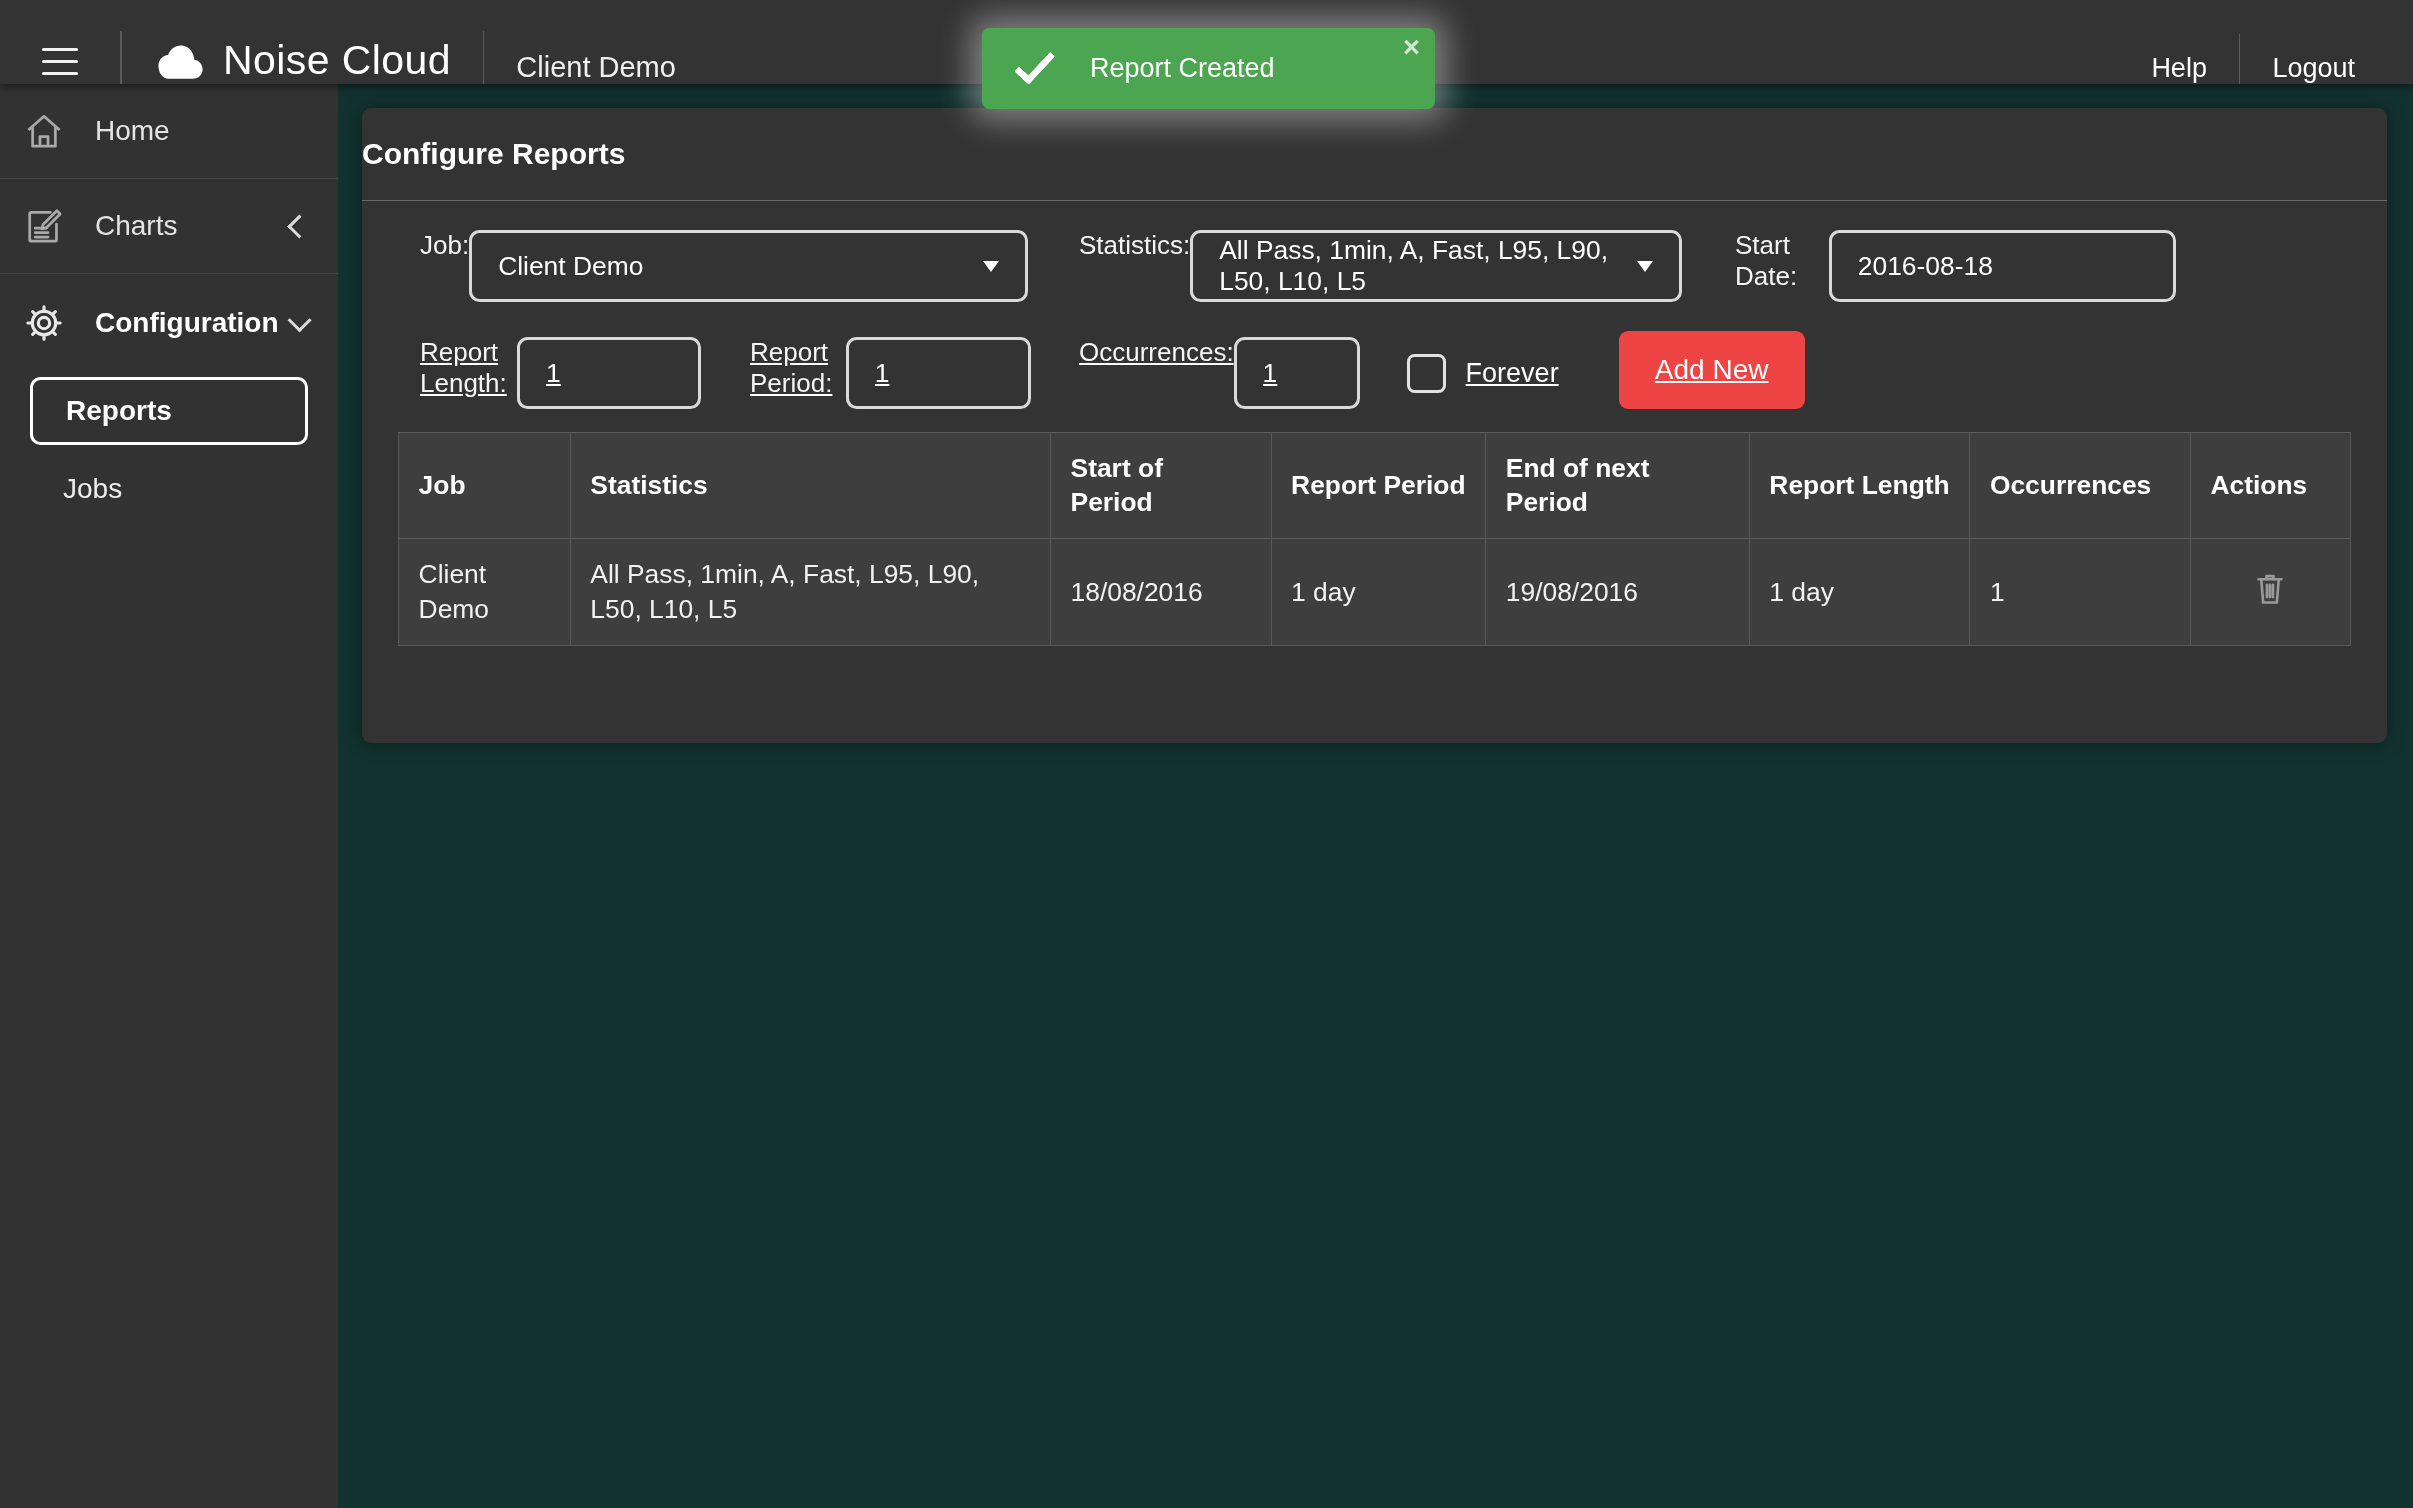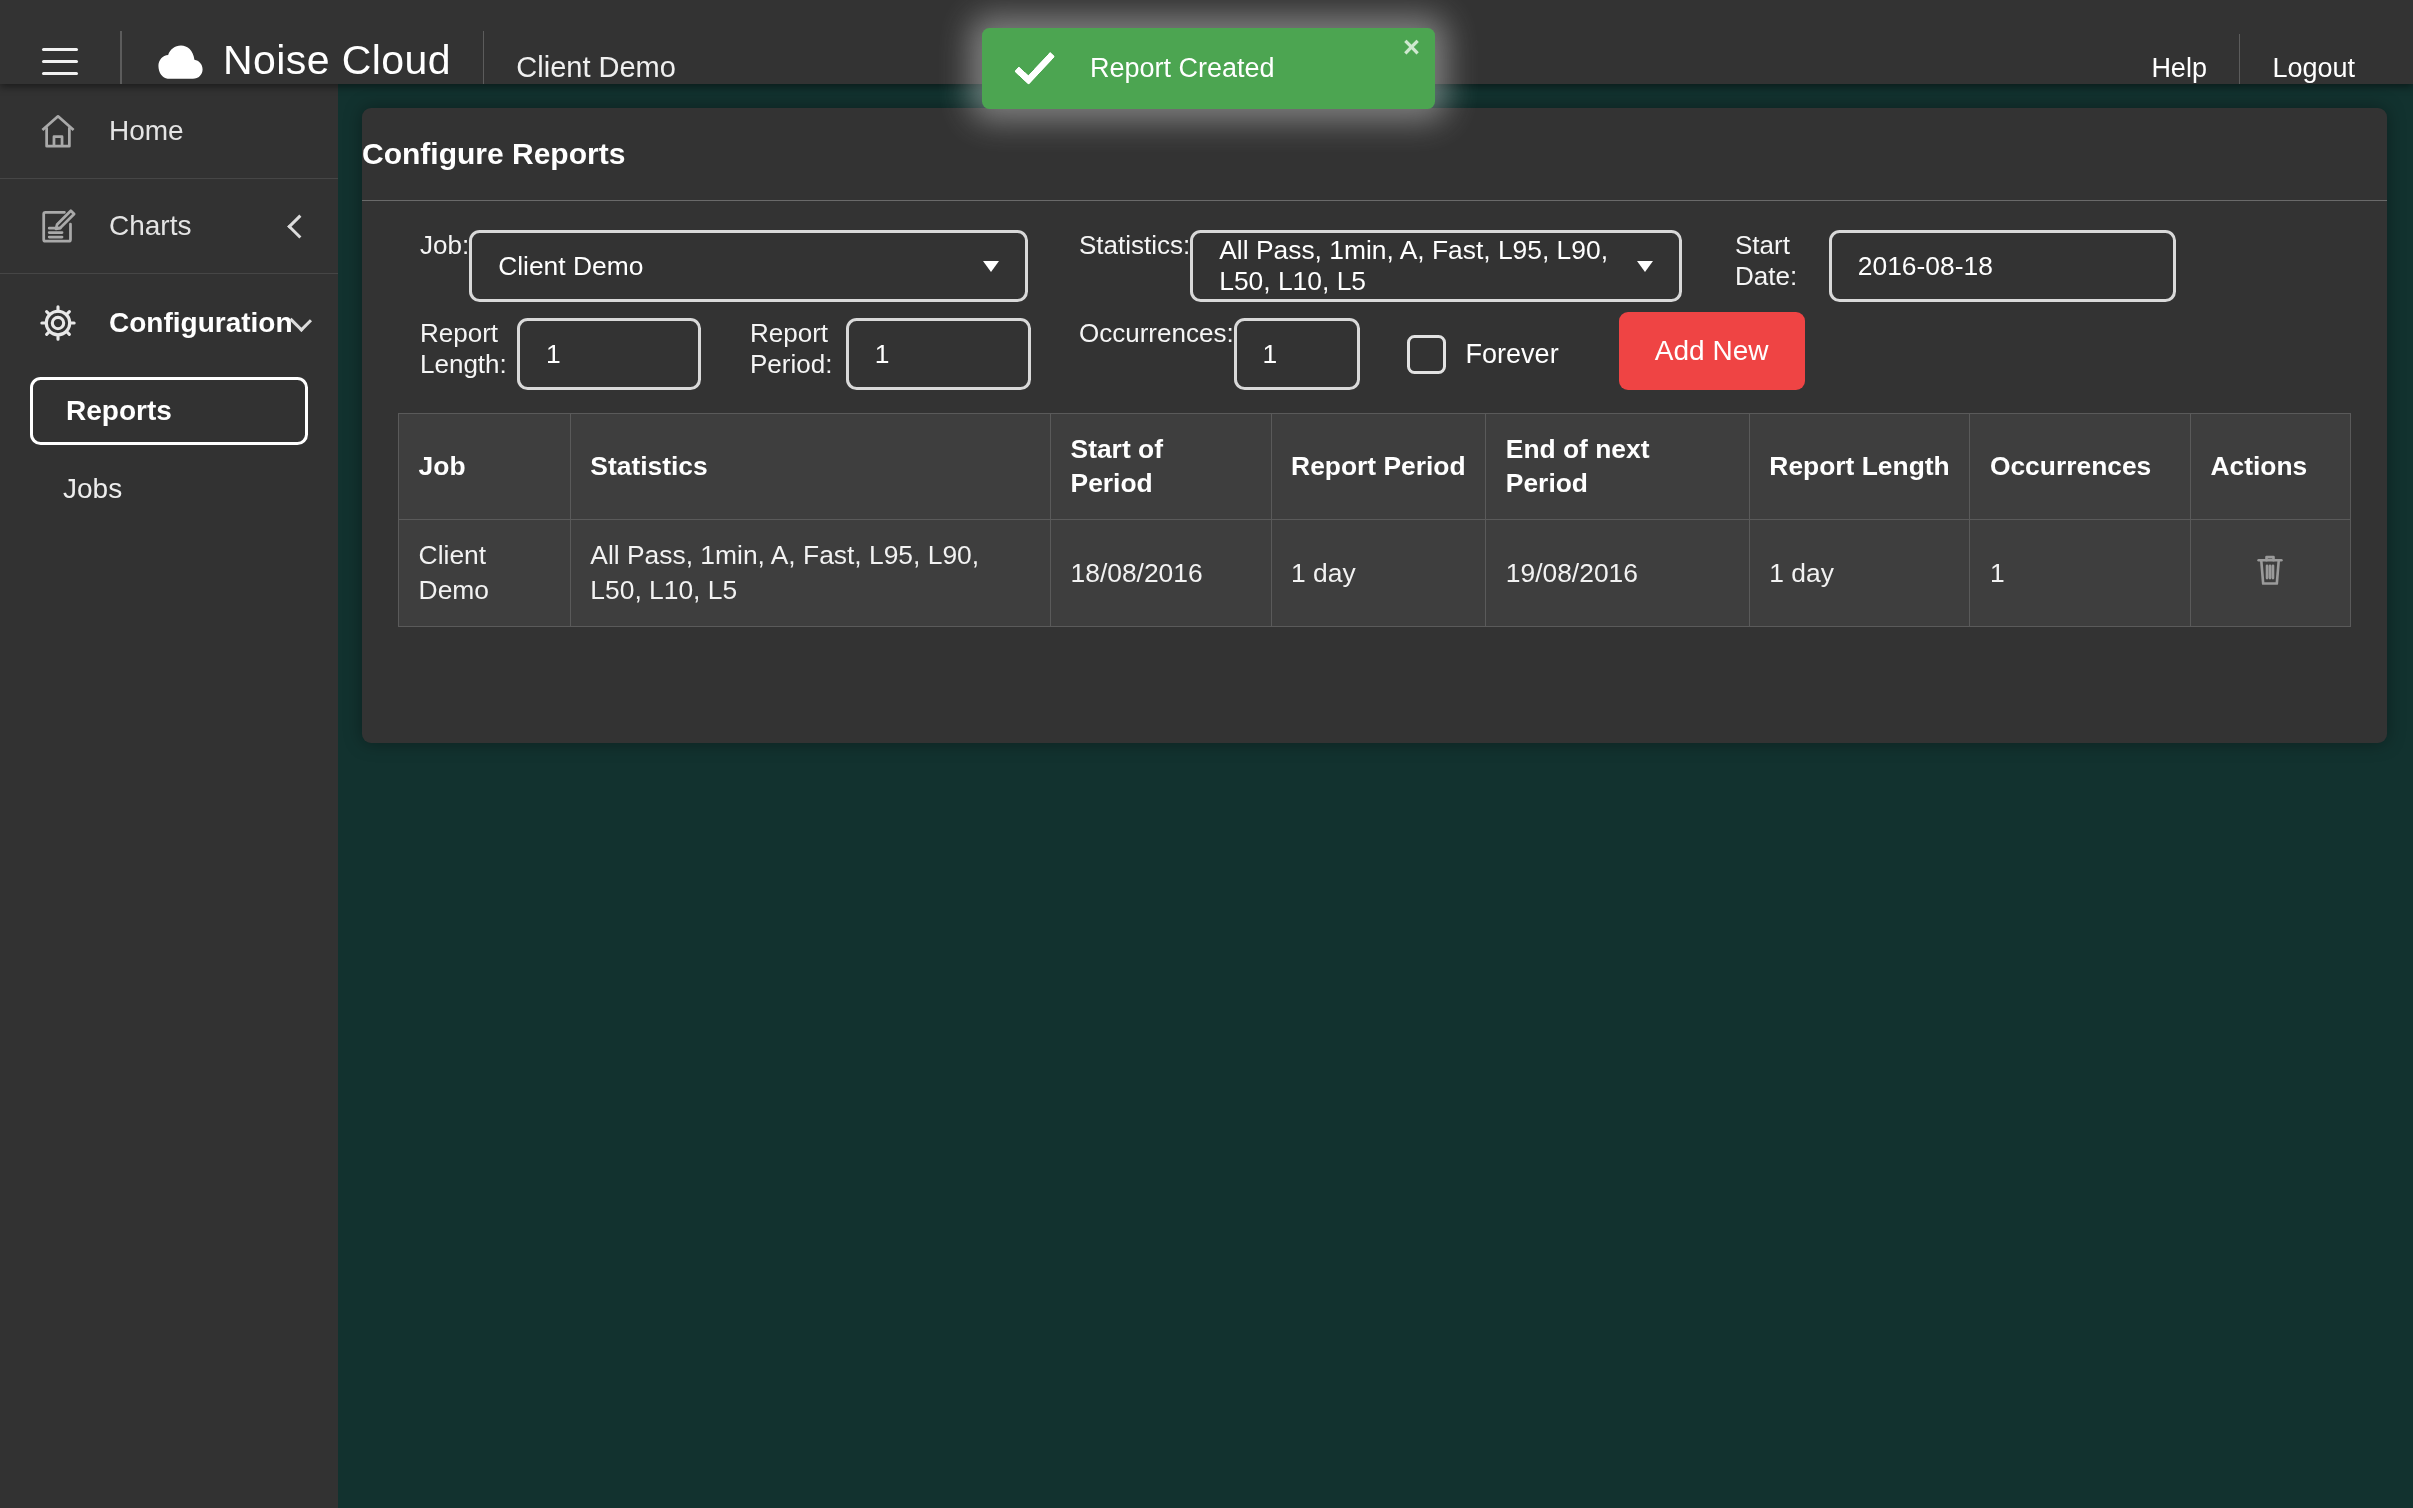--- a/index.html
+++ b/index.html
@@ -48,21 +48,21 @@
     position:absolute; top:3px; right:15px; font-size:29px; font-weight:bold;
     color:#cfe8cf; cursor:pointer; line-height:33px;
   }
 
   
   .sidebar {
     position:absolute; top:84px; left:0; width:338px; height:1424px;
     background:#323232; z-index:2;
   }
   .side-item {
-    height:95px; display:flex; align-items:center; padding:0 30px 0 36px;
+    height:95px; display:flex; align-items:center; padding:0 30px 0 22px;
     border-bottom:1.5px solid #464646; cursor:pointer; color:#e4e4e4; font-size:28px;
   }
   .side-item .icon { width:44px; height:44px; margin-right:29px; flex:0 0 auto; }
   .side-item .icon svg { width:100%; height:100%; }
   .side-config { border-bottom:none; height:98px; font-weight:bold; color:#fff; }
   .chev { width:16.6px; height:16.6px; border-left:3px solid #dcdcdc; border-bottom:3px solid #dcdcdc; margin-left:auto; }
   .chev-left { transform:rotate(45deg); }
   .chev-down { transform:rotate(-45deg); margin-top:-6px; }
   .side-sub {
     height:68px; display:flex; align-items:center; padding-left:63px;
@@ -81,21 +81,21 @@
   }
   .panel-header {
     height:93px; display:flex; align-items:center; 
     border-bottom:1.5px solid #6a6a6a;
     font-size:30px; font-weight:bold; color:#fff;
   }
   .panel-body { padding:29px 36px 0 36px; }
 
   
   .form-row { display:flex; align-items:flex-end; }
-  .form-row-2 { margin-top:10px; }
+  .form-row-2 { margin-top:29px;text-decoration:underline; }
   .field { display:flex; flex-direction:row; }
   .field label { font-size:26px; color:#f5f5f5; margin-bottom:9px; }
   .control {
     height:72px; border:3px solid #D9D9D9; border-radius:10.6px; background:transparent;
     color:#fff; font-size:26.4px; padding:0 26px; display:flex; align-items:center;
     width:100%;
   }
   input.control { outline:none; }
   .select { cursor:pointer; }
   .caret {

